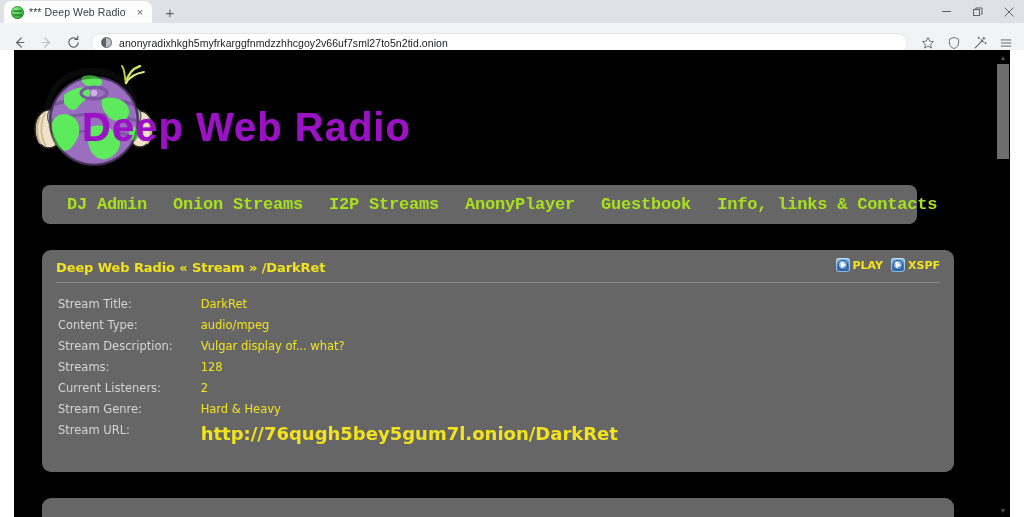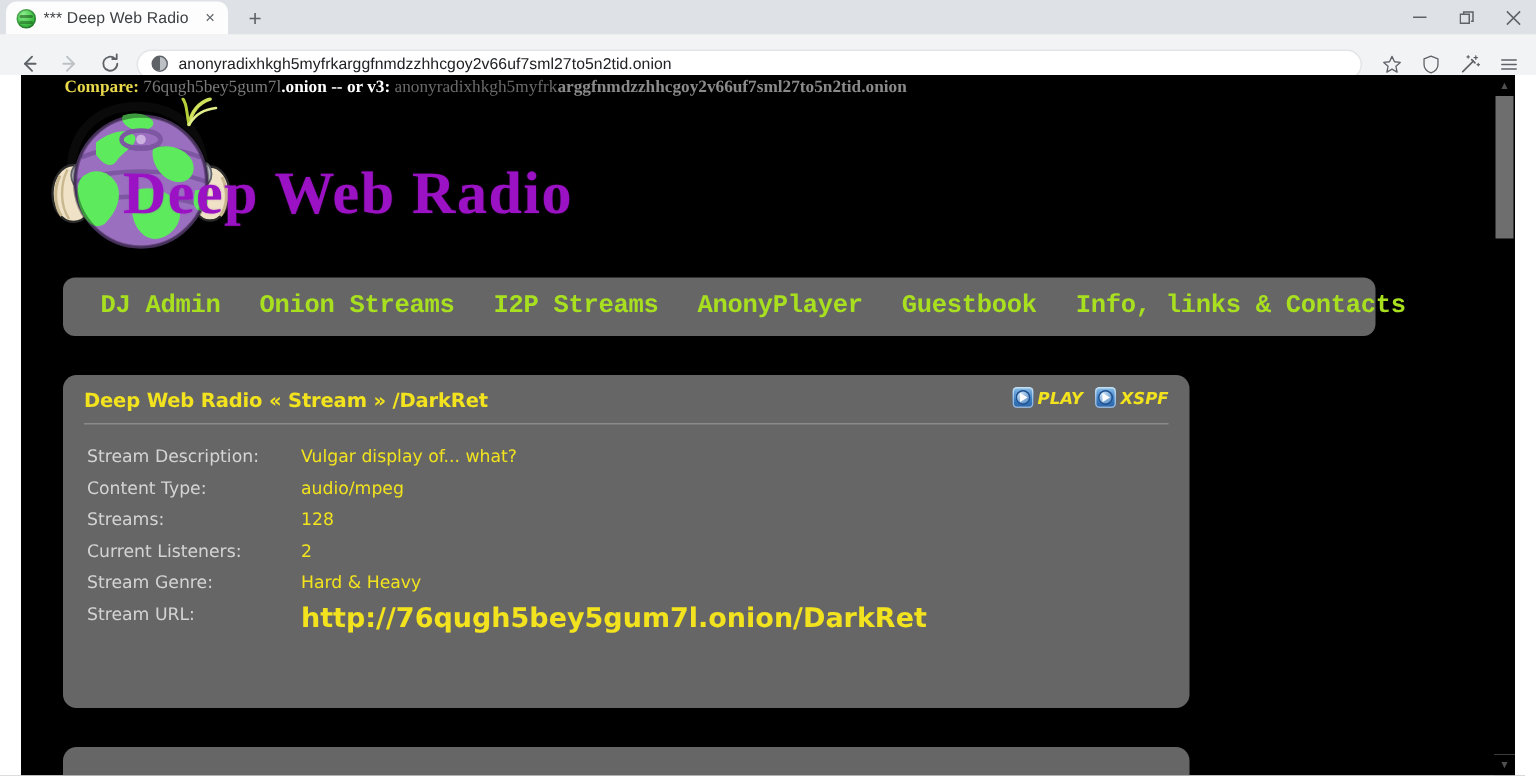--- a/index.html
+++ b/index.html
@@ -134,54 +134,54 @@
   .compare-v3 { color: #6b6b6b; }
   .compare-v3 b { color: #8a8a8a; font-weight: bold; }
 
   .logo-wrap {
     position: absolute; left: 16px; top: 15px; width: 520px; height: 105px;
   }
   .logo-img { position: absolute; left: 0; top: 0; width: 134px; height: 105px; }
   .logo-text {
     position: absolute; left: 52px; top: 40px;
     font-size: 40px; font-weight: bold; color: #9b12c4;
-    letter-spacing: 1px; font-family: Liberation Serif, serif;
+    letter-spacing: 1px; font-family: Liberation Sans, sans-serif;
     text-shadow: 0 0 1px rgba(155,18,196,.6);
   }
 
   .navmenu {
     position: absolute; left: 28px; top: 135px;
     width: 875px; height: 39px; background: #666666;
     border-radius: 8px; display: flex; align-items: center;
     padding-left: 12px; gap: 0;
   }
   .navmenu-item {
     font-size: 17px; font-weight: bold; color: #a8e020;
     padding: 0 13px; white-space: nowrap;
     font-family: Liberation Mono, monospace; letter-spacing: -.2px;
   }
 
   .card {
-    position: absolute; left: 28px; width: 751px;
+    position: absolute; left: 28px; width: 912px;
     background: #666666; border-radius: 9px;
   }
   .card-1 { top: 200px; height: 222px; }
   .card-2 { top: 448px; height: 60px; }
 
   .card-head {
     position: relative; height: 34px;
     display: flex; align-items: center; padding: 0 14px;
   }
   .card-title {
     font-size: 13px; font-weight: bold; color: #f2e31e;
     font-family: "DejaVu Sans", sans-serif; letter-spacing: -.1px;
   }
   .card-actions {
     position: absolute; right: 14px; top: 8px;
-    display: flex; align-items: center; gap: 8px; font-style: italic;
+    display: flex; align-items: center; gap: 8px;
   }
   .action {
     display: flex; align-items: center; gap: 3px;
   }
   .play-icon {
     width: 14px; height: 14px; border-radius: 3px;
     background: linear-gradient(180deg,#8fc3ea 0%, #3b7fc4 55%, #2a63a8 100%);
     box-shadow: inset 0 0 0 1px rgba(255,255,255,.5);
     display: flex; align-items: center; justify-content: center;
     position: relative; flex: 0 0 auto;
@@ -302,24 +302,20 @@
           </svg>
       </div>
     </div>
   </div>
 
   <div class="viewport">
     <div class="page-left-gutter"></div>
 
     <div class="page">
 
-      <div class="compare-line">
-        <span class="compare-label">Compare:</span>
-        <span class="compare-v1"><span>76qugh5bey5gum7l</span><b>.onion</b></span><span class="compare-sep"> -- or v3: </span><span class="compare-v3"><span>anonyradixhkgh5myfrk</span><b>arggfnmdzzhhcgoy2v66uf7sml27to5n2tid</b><b>.onion</b></span>
-      </div>
 
       <div class="logo-wrap">
         <svg class="logo-img" viewBox="0 0 134 105">
 
           <path d="M18 58 C14 18 40 6 62 6 C86 6 108 20 106 56" fill="none" stroke="#0a0a0a" stroke-width="6" stroke-linecap="round"></path>
 
           <ellipse cx="19" cy="64" rx="14" ry="19" fill="#efe2c6" stroke="#2b2b2b" stroke-width="1.6"></ellipse>
           <path d="M10 52 C6 60 6 72 11 79" fill="none" stroke="#c9b78f" stroke-width="2"></path>
           <path d="M15 48 C10 58 10 72 16 81" fill="none" stroke="#c9b78f" stroke-width="1.6"></path>
           <ellipse cx="23" cy="52" rx="5.5" ry="8" fill="#b9bcc2" stroke="#5f6368" stroke-width="1.2"></ellipse>
@@ -374,27 +370,31 @@
             <a class="action">
               <span class="play-icon"></span>
               <span class="action-label">XSPF</span>
             </a>
           </div>
         </div>
         <div class="card-rule"></div>
 
         <table class="info-table">
           <tbody>
+              <tr>
+            <td class="info-label">Stream Title:</td>
+            <td class="info-value">DarkRet</td>
+          </tr>
+          <tr>
+            <td class="info-label">Content Type:</td>
+            <td class="info-value">audio/mpeg</td>
+          </tr>
           <tr>
             <td class="info-label">Stream Description:</td>
             <td class="info-value">Vulgar display of... what?</td>
-          </tr>
-          <tr>
-            <td class="info-label">Content Type:</td>
-            <td class="info-value">audio/mpeg</td>
           </tr>
           <tr>
             <td class="info-label">Streams:</td>
             <td class="info-value">128</td>
           </tr>
           <tr>
             <td class="info-label">Current Listeners:</td>
             <td class="info-value">2</td>
           </tr>
           <tr>

